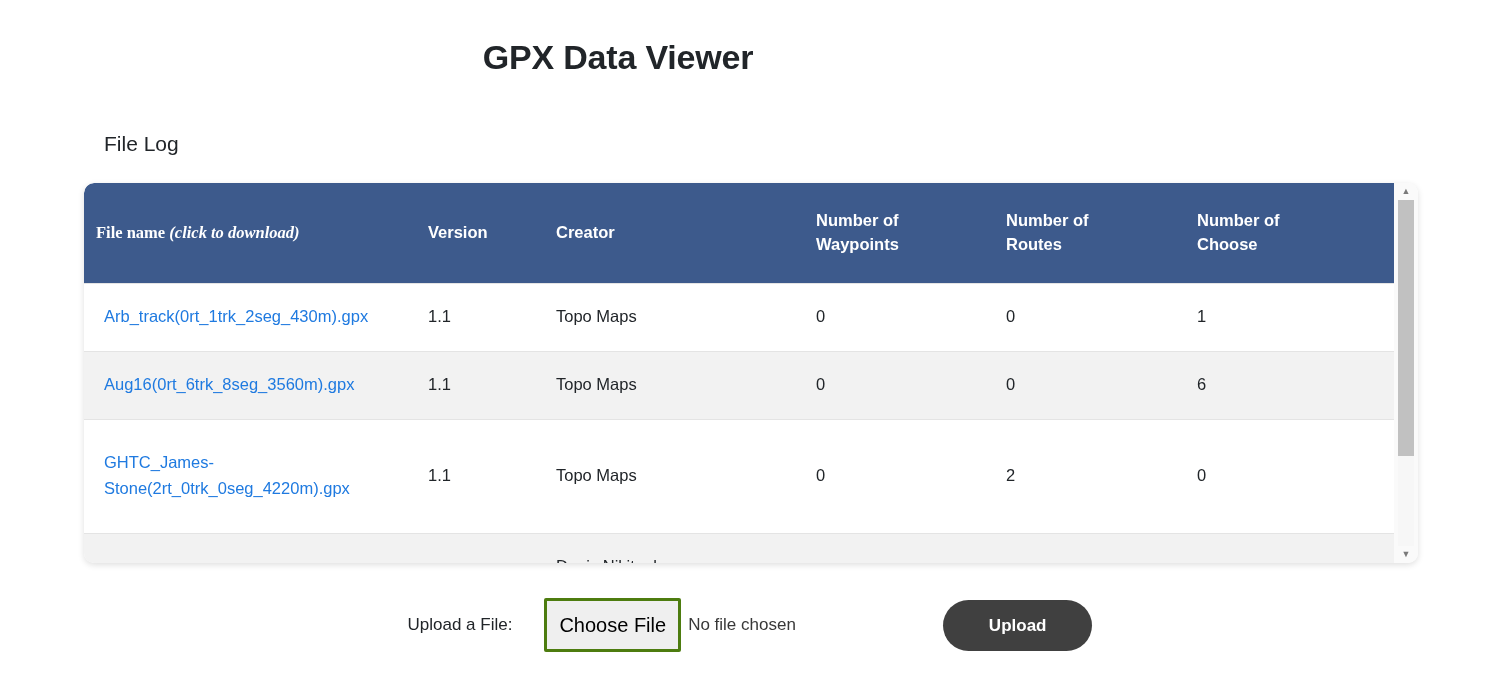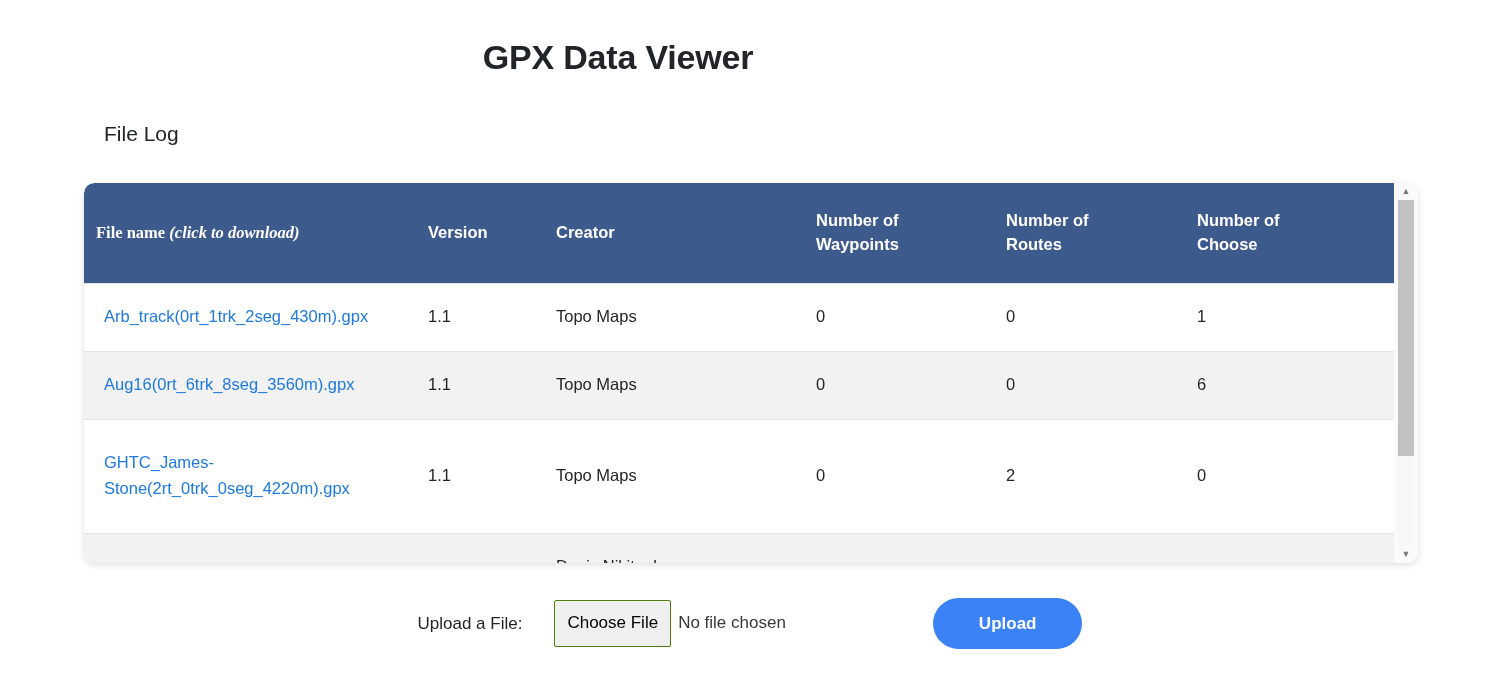--- a/index.html
+++ b/index.html
@@ -28,21 +28,21 @@
     color: #212529;
     margin: 0;
     padding-top: 38px;
     letter-spacing: -0.2px;
   }
 
   
   .section-heading {
     position: absolute;
     left: 104px;
-    top: 122px;
+    top: 132px;
     font-size: 21px;
     font-weight: normal;
     color: #212529;
   }
 
   
   .table-wrap {
     position: absolute;
     left: 84px;
     top: 183px;
@@ -175,37 +175,37 @@
     color: #212529;
     margin-right: 16px;
   }
   .file-input {
     display: inline-flex;
     align-items: center;
     font-size: 17px;
   }
   .choose-btn {
     background: #efefef;
-    border: 1px solid #4d7c0f;
+    border: 3px solid #4d7c0f;
     border-radius: 2px;
     padding: 12px 12px;
-    font-size: 17px;
+    font-size: 20px;
     font-family: "Liberation Sans", sans-serif;
     color: #000000;
     cursor: pointer;
     line-height: 1.2;
   }
   .no-file {
     margin-left: 7px;
     font-size: 17px;
     color: #383838;
   }
   .upload-btn {
     margin-left: 131px;
-    background: #3b82f6;
+    background: #404040;
     color: #ffffff;
     border: none;
     border-radius: 32px;
     font-size: 17px;
     font-weight: bold;
     font-family: "Liberation Sans", sans-serif;
     padding: 17px 46px;
     cursor: pointer;
     line-height: 1;
   }

